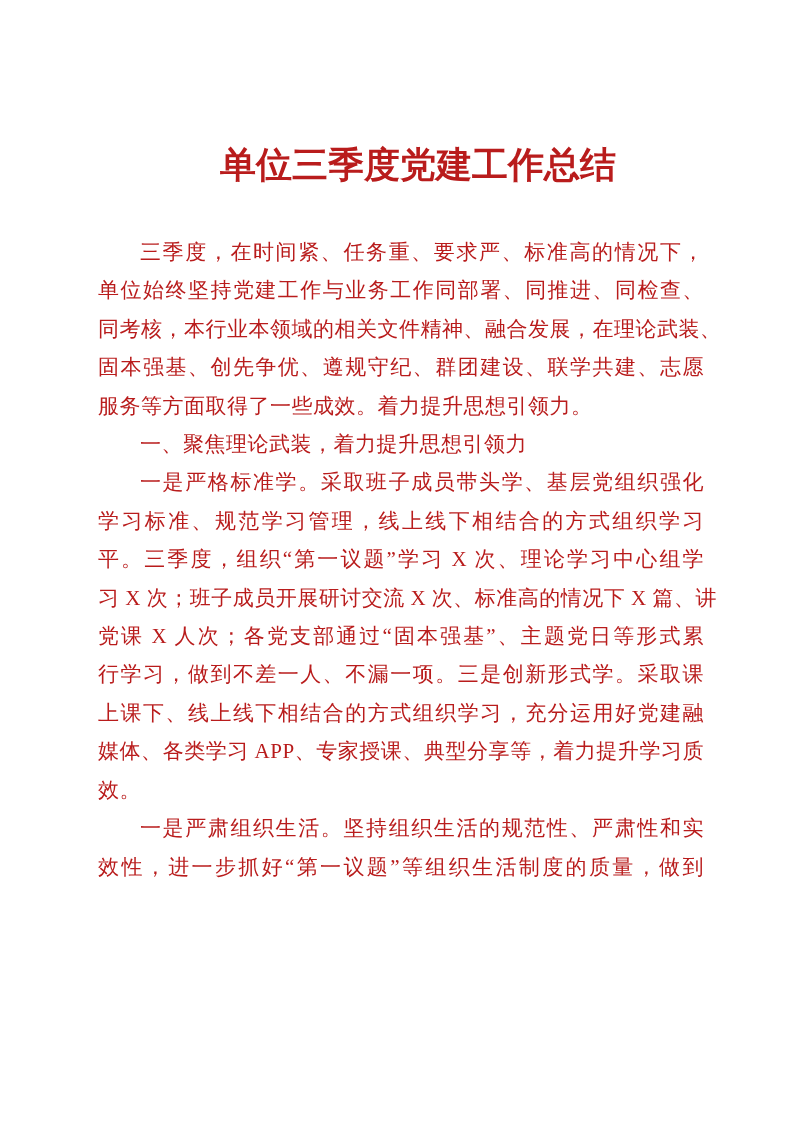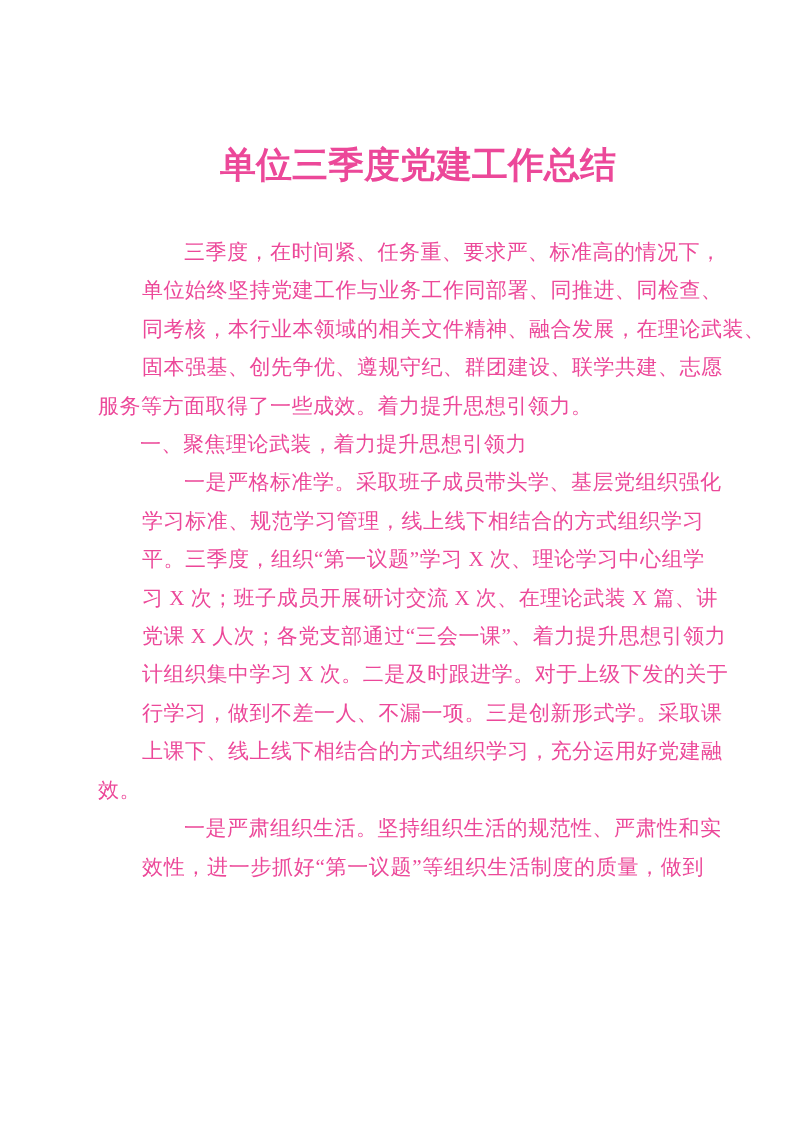--- a/index.html
+++ b/index.html
@@ -7,21 +7,21 @@
     padding: 0;
     background: #ffffff;
   }
   .page {
     position: relative;
     width: 788px;
     height: 1122px;
     background: #ffffff;
     overflow: hidden;
     font-family: "Liberation Serif", "DejaVu Serif", serif;
-    color: #ec4899;
+    color: #b91c1c;
   }
   .doc-title {
     position: absolute;
     left: 98px;
     top: 142px;
     width: 606px;
     box-sizing: border-box;
     padding-left: 34px;          
     text-align: center;
     font-size: 36px;
@@ -38,21 +38,20 @@
     line-height: 38.4px;
     letter-spacing: 0.5px;
   }
   .ln {
     text-align: justify;
     text-align-last: left;
     white-space: nowrap;
   }
   .ln.j {
     text-align-last: justify;
-    margin-left: 44px;
   }
   .ind { text-indent: 2em; }
   .hd  { font-weight: normal; }
 </style>
 </head>
 <body>
 
 <div class="page">
 
   <div class="doc-title">单位三季度党建工作总结</div>
@@ -60,23 +59,23 @@
   <div class="doc-body">
     <div class="ln j ind">三季度，在时间紧、任务重、要求严、标准高的情况下，</div>
     <div class="ln j">单位始终坚持党建工作与业务工作同部署、同推进、同检查、</div>
     <div class="ln j">同考核，本行业本领域的相关文件精神、融合发展，在理论武装、</div>
     <div class="ln j">固本强基、创先争优、遵规守纪、群团建设、联学共建、志愿</div>
     <div class="ln">服务等方面取得了一些成效。着力提升思想引领力。</div>
     <div class="ln hd ind">一、聚焦理论武装，着力提升思想引领力</div>
     <div class="ln j ind">一是严格标准学。采取班子成员带头学、基层党组织强化</div>
     <div class="ln j">学习标准、规范学习管理，线上线下相结合的方式组织学习</div>
     <div class="ln j">平。三季度，组织“第一议题”学习 X 次、理论学习中心组学</div>
-    <div class="ln j">习 X 次；班子成员开展研讨交流 X 次、在理论武装 X 篇、讲</div>
-    <div class="ln j">党课 X 人次；各党支部通过“三会一课”、着力提升思想引领力</div>
-    <div class="ln j">计组织集中学习 X 次。二是及时跟进学。对于上级下发的关于</div>
+    <div class="ln j">习 X 次；班子成员开展研讨交流 X 次、标准高的情况下 X 篇、讲</div>
+    <div class="ln j">党课 X 人次；各党支部通过“固本强基”、主题党日等形式累</div>
     <div class="ln j">行学习，做到不差一人、不漏一项。三是创新形式学。采取课</div>
     <div class="ln j">上课下、线上线下相结合的方式组织学习，充分运用好党建融</div>
+    <div class="ln j">媒体、各类学习 APP、专家授课、典型分享等，着力提升学习质</div>
     <div class="ln">效。</div>
     <div class="ln j ind">一是严肃组织生活。坚持组织生活的规范性、严肃性和实</div>
     <div class="ln j">效性，进一步抓好“第一议题”等组织生活制度的质量，做到</div>
   </div>
 
 </div>
 
 </body></html>

